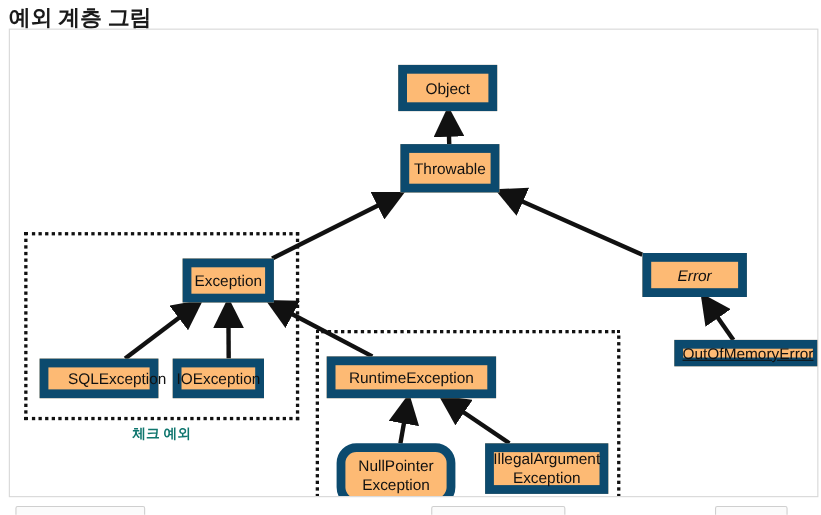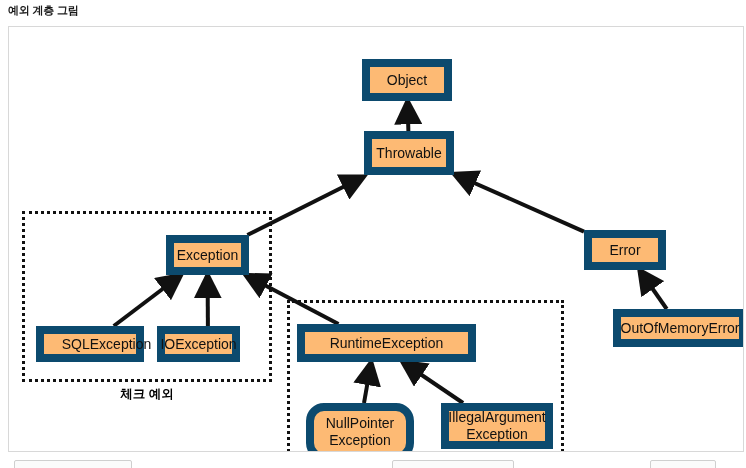--- a/index.html
+++ b/index.html
@@ -12,21 +12,21 @@
     height: 468px;
     position: relative;
     overflow: hidden;
     font-family: "Liberation Sans", "DejaVu Sans", sans-serif;
     color: #111111;
   }
   #page-title {
     position: absolute;
     left: 8px;
     top: 3px;
-    font-size: 11px;
+    font-size: 20px;
     font-weight: bold;
     letter-spacing: -0.2px;
     color: #1a1a1a;
     white-space: nowrap;
   }
   #diagram-panel {
     position: absolute;
     left: 8px;
     top: 26px;
     width: 736px;
@@ -62,21 +62,21 @@
     position: absolute;
     box-sizing: border-box;
     border: 3px dotted #111111;
     background: transparent;
     z-index: 1;
   }
   .group-label {
     position: absolute;
     font-size: 12.5px;
     font-weight: bold;
-    color: #000000;
+    color: #0f766e;
     text-align: center;
     z-index: 2;
     white-space: nowrap;
   }
   svg#edges {
     position: absolute;
     left: 0;
     top: 0;
     width: 736px;
     height: 426px;
@@ -136,25 +136,25 @@
 
     <div id="groups-layer">
         <div class="group-box" style="left: 13px; top: 184px; width: 250px; height: 171px;"></div>
         <div class="group-label" style="left: 13px; top: 359px; width: 250px;">체크 예외</div>
         <div class="group-box" style="left: 278px; top: 273px; width: 277px; height: 164px;"></div>
       </div>
     <div id="nodes-layer">
         <div class="node" style="left: 353px; top: 32px; width: 90px; height: 42px;">Object</div>
         <div class="node" style="left: 355px; top: 104px; width: 90px; height: 44px;">Throwable</div>
         <div class="node" style="left: 157px; top: 208px; width: 83px; height: 40px;">Exception</div>
-        <div class="node" style="left: 575px; top: 203px; width: 82px; height: 40px;">Error</div>
+        <div class="node" style="left: 575px; top: 203px; width: 95px; height: 40px; font-style: italic;">Error</div>
         <div class="node" style="left: 27px; top: 299px; width: 108px; height: 36px; padding-left: 33px;">SQLException</div>
         <div class="node" style="left: 148px; top: 299px; width: 83px; height: 36px;">IOException</div>
-        <div class="node" style="left: 288px; top: 297px; width: 179px; height: 38px;">RuntimeException</div>
-        <div class="node" style="left: 604px; top: 282px; width: 134px; height: 38px;">OutOfMemoryError</div>
+        <div class="node" style="left: 288px; top: 297px; width: 154px; height: 38px;">RuntimeException</div>
+        <div class="node" style="left: 604px; top: 282px; width: 134px; height: 24px; text-decoration: underline;">OutOfMemoryError</div>
         <div class="node" style="left: 297px; top: 376px; width: 108px; height: 58px; border-radius: 18px;">NullPointer
 Exception</div>
         <div class="node" style="left: 432px; top: 376px; width: 112px; height: 46px;">IllegalArgument
 Exception</div>
       </div>
 
   </div>
 </div>
 
 <div id="bottom-strip">

